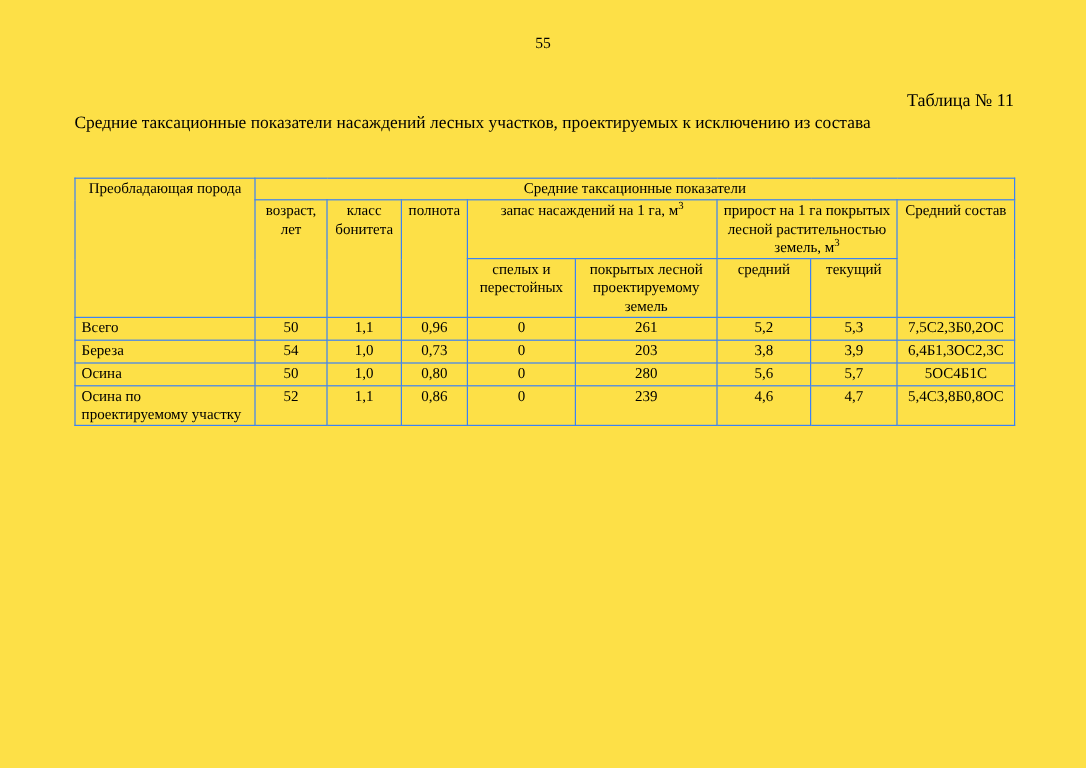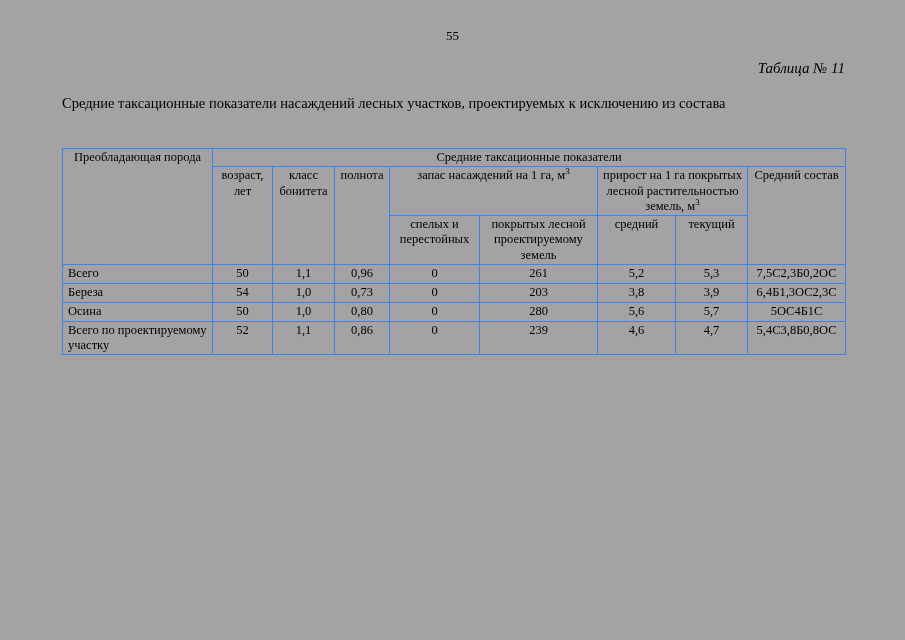--- a/index.html
+++ b/index.html
@@ -6,39 +6,38 @@
     margin: 0;
     padding: 0;
     background: #ffffff;
     color: #000000;
     font-family: "Liberation Serif", serif;
   }
   .page {
     position: relative;
     width: 905px;
     height: 640px;
-    background: #a3a3a3;
+    background: #fde047;
     overflow: hidden;
   }
   .page-number {
     position: absolute;
     top: 28px;
     left: 0;
     width: 905px;
     text-align: center;
     font-size: 13px;
   }
   .table-caption {
     position: absolute;
-    top: 60px;
+    top: 76px;
     left: 62px;
     width: 783px;
     text-align: right;
     font-size: 15px;
-    font-style: italic;
   }
   .doc-title {
     position: absolute;
     top: 93px;
     left: 62px;
     width: 783px;
     text-align: left;
     font-size: 14.5px;
     line-height: 1.38;
   }
@@ -149,21 +148,21 @@
         <td>50</td>
         <td>1,0</td>
         <td>0,80</td>
         <td>0</td>
         <td>280</td>
         <td>5,6</td>
         <td>5,7</td>
         <td>5ОС4Б1С</td>
       </tr>
       <tr class="data-row">
-        <td class="species-cell">Всего по проектируемому участку</td>
+        <td class="species-cell">Осина по проектируемому участку</td>
         <td>52</td>
         <td>1,1</td>
         <td>0,86</td>
         <td>0</td>
         <td>239</td>
         <td>4,6</td>
         <td>4,7</td>
         <td>5,4С3,8Б0,8ОС</td>
       </tr>
     </tbody>

